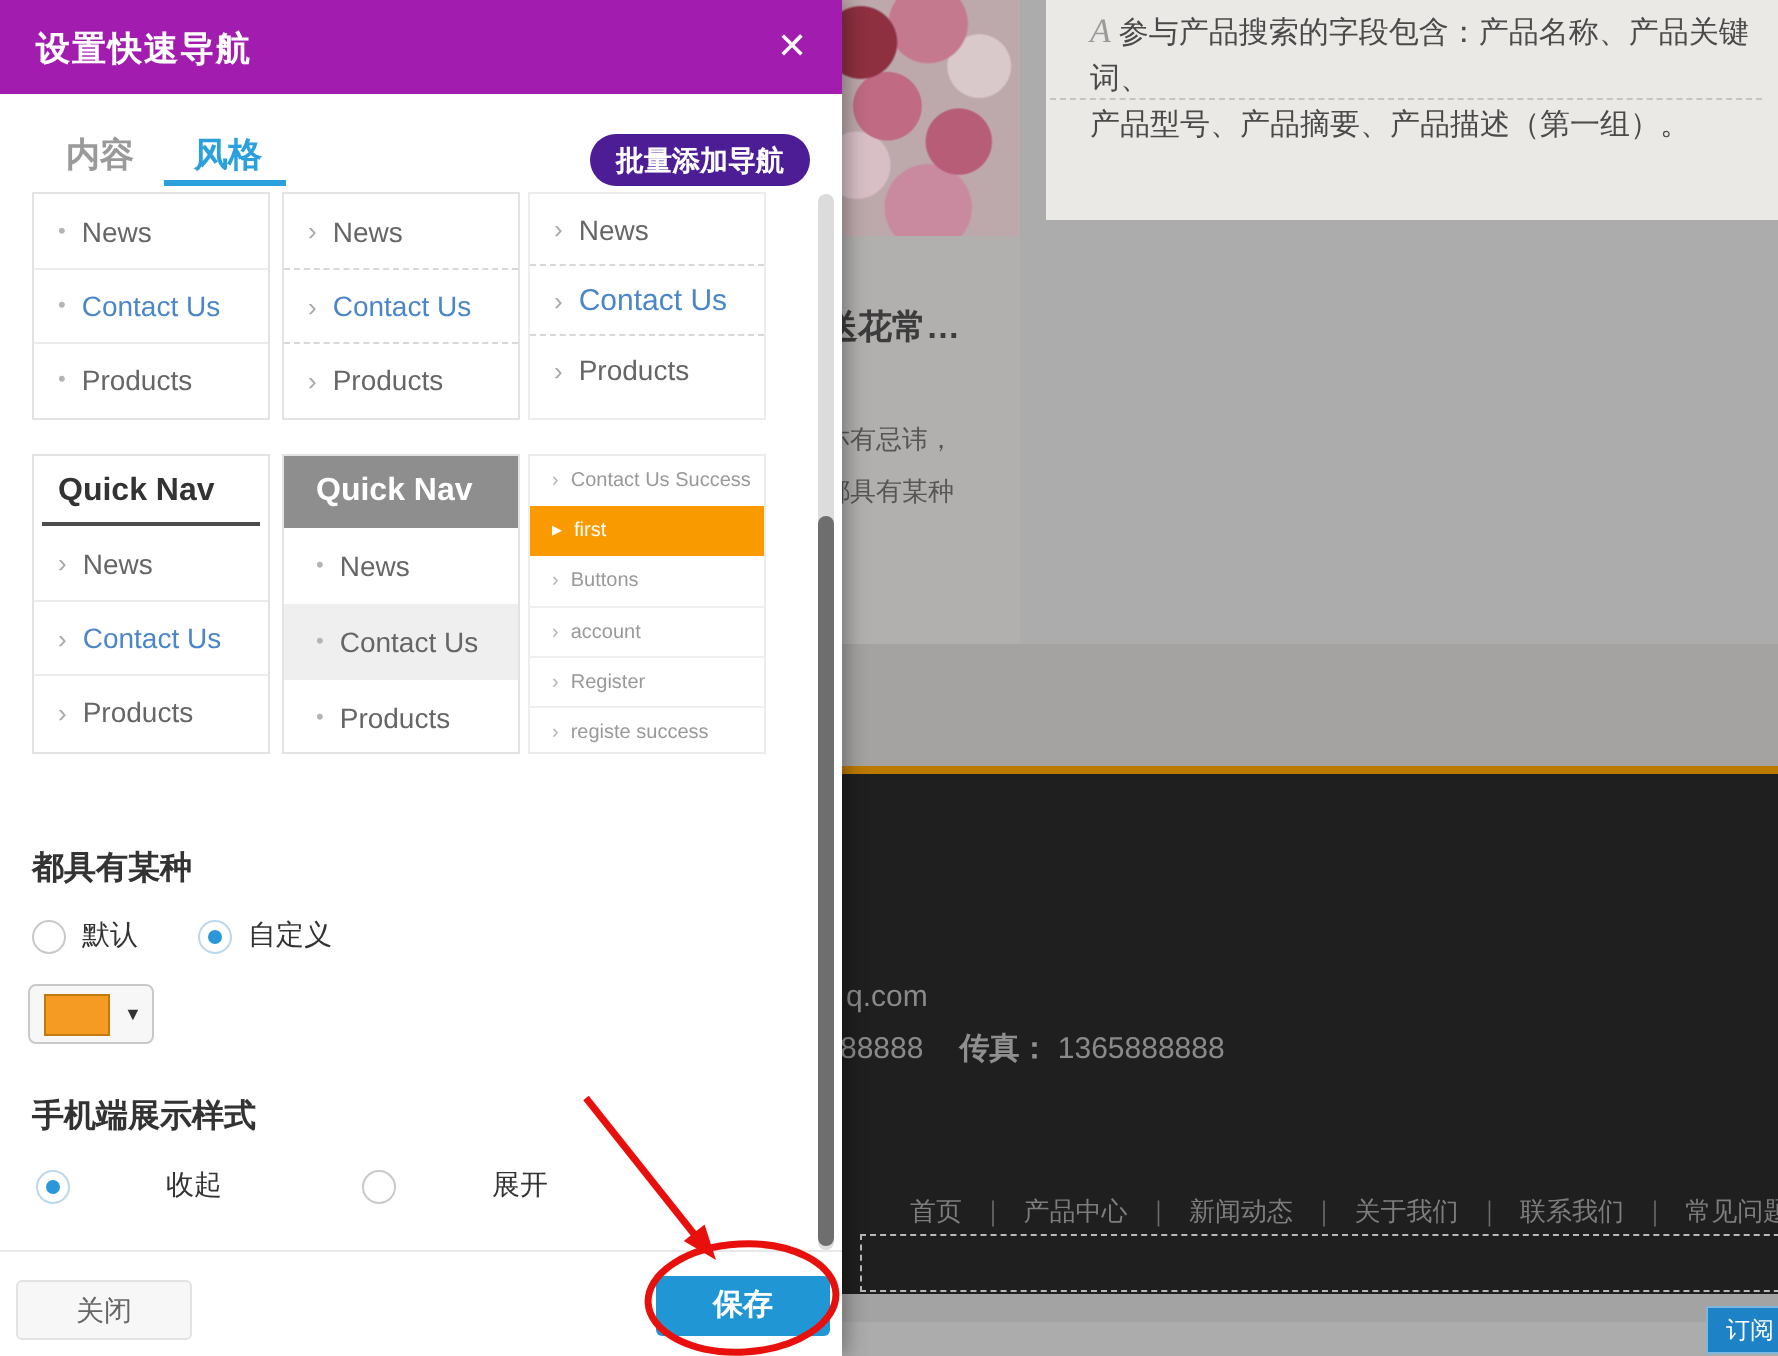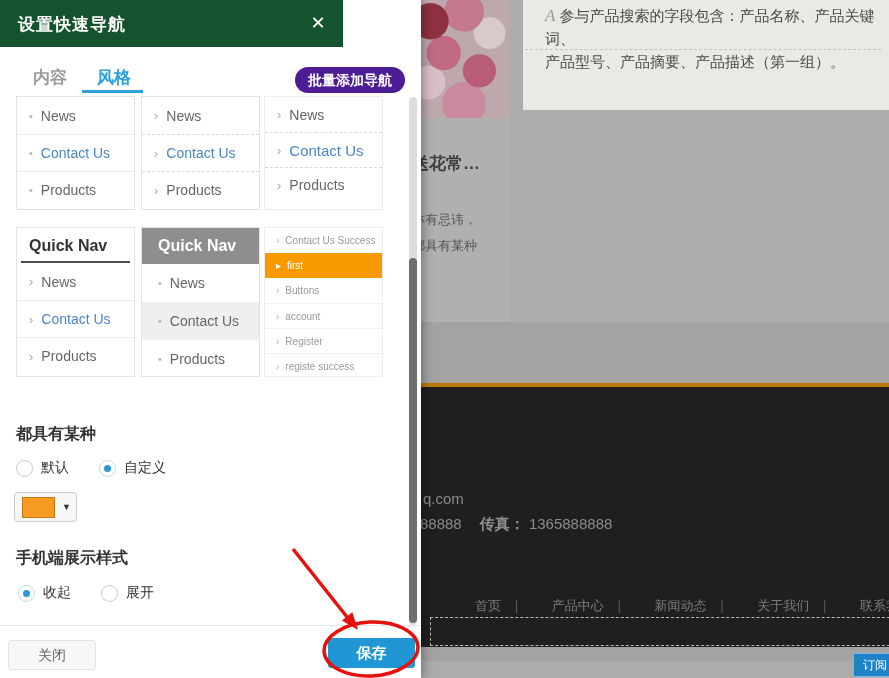--- a/index.html
+++ b/index.html
@@ -30,30 +30,30 @@
   .bg-card-line { position:absolute; left:4px; width:100px; font-size:13px; color:#565656; white-space:nowrap; }
   .bg-card-line.l1 { top:211px; }
   .bg-card-line.l2 { top:237px; }
   .bg-strip { position:absolute; left:408px; top:322px; width:481px; height:61px; background:#a5a3a1; }
 
   .site-footer { position:absolute; left:408px; top:383px; width:481px; height:264px; background:#1f1f1f; border-top:4px solid #bd7a00; }
   .contact-l1 { position:absolute; left:15px; top:103px; font-size:15px; color:#8a8a8a; }
   .contact-l2 { position:absolute; left:12px; top:128px; font-size:15px; color:#8a8a8a; }
   .contact-l2 b { color:#8f8f8f; margin-left:18px; }
   .footer-nav { position:absolute; left:47px; top:210px; font-size:13px; color:#7d7d7d; white-space:nowrap; }
-  .footer-nav a { color:#7d7d7d; text-decoration:none;margin-left:20px; }
+  .footer-nav a { color:#7d7d7d; text-decoration:none; }
   .footer-nav .sep { margin:0 9px; color:#6c6c6c; }
   .dashed-box { position:absolute; left:22px; top:230px; width:480px; height:29px; border:1px dashed #b9b9b9; }
 
   .bottom-bar { position:absolute; left:408px; top:647px; width:481px; height:14px; background:#a3a3a3; }
   .subscribe-btn { position:absolute; left:445px; top:6px; width:44px; height:24px; background:#1d83c6; border:1px solid #7fb6dd; color:#fff; font-size:12px; text-align:center; line-height:22px; }
 
   
   .modal { position:absolute; left:0; top:0; width:421px; height:678px; background:#ffffff; box-shadow:2px 0 10px rgba(0,0,0,.35); }
-  .modal-header { position:absolute; left:0; top:0; width:343px; height:47px; background:#14532d; }
+  .modal-header { position:absolute; left:0; top:0; width:421px; height:47px; background:#a21caf; }
   .modal-title { position:absolute; left:18px; top:13px; font-size:17px; font-weight:bold; color:#ffffff; letter-spacing:1px; }
   .modal-close { position:absolute; right:13px; top:11px; width:24px; height:24px; color:#ffffff; font-size:18px; line-height:24px; text-align:center; cursor:pointer; }
 
   .tab { position:absolute; top:66px; font-size:17px; font-weight:bold; cursor:pointer; }
   .tab-content { left:33px; color:#9a9a9a; }
   .tab-style { left:97px; color:#2aa0dc; }
   .tab-underline { position:absolute; left:82px; top:90px; width:61px; height:3px; background:#2aa0dc; }
   .batch-btn { position:absolute; left:295px; top:67px; width:110px; height:26px; background:#4c1d95; border-radius:13px; color:#fff; font-size:14px; font-weight:bold; text-align:center; line-height:26px; cursor:pointer; }
 
   .pcard { position:absolute; width:119px; background:#fff; border:1px solid #e3e3e3; cursor:pointer; }
@@ -79,21 +79,21 @@
   .c6 .pitem { height:25px; font-size:10px; color:#999; padding-left:11px; }
   .c6 .pitem .chev { font-size:10px; margin-right:6px; color:#b5b5b5; }
   .c6 > .pitem + .pitem { border-top:1px solid #efefef; }
   .c6 .pitem.sel { background:#f99b00; color:#fff; border-top:none; }
   .c6 .pitem.sel .chev { color:#fff; }
   .c6 .pitem.sel + .pitem { border-top:none; }
 
   .section-title { position:absolute; left:16px; font-size:16px; font-weight:bold; color:#333; }
   .st1 { top:424px; } .st2 { top:548px; }
   .radio-row { position:absolute; left:16px; display:flex; align-items:center; }
-  .rr1 { top:459px; } .rr2 { top:584px; left:18px; }
+  .rr1 { top:459px; } .rr2 { top:584px; left:18px;gap:40px; }
   .radio { width:17px; height:17px; border-radius:50%; border:1px solid #c9c9c9; background:#fff; margin-right:8px; position:relative; cursor:pointer; flex:none; }
   .radio.on { border-color:#bcd9ec; }
   .radio.on::after { content:""; position:absolute; left:4px; top:4px; width:7px; height:7px; border-radius:50%; background:#2a97d8; }
   .radio-label { font-size:14px; color:#333; margin-right:30px; }
 
   .color-box { position:absolute; left:14px; top:492px; width:63px; height:30px; background:#f7f7f7; border:1px solid #c9c9c9; border-radius:4px; cursor:pointer; display:flex; align-items:center; }
   .color-swatch { width:33px; height:21px; margin-left:7px; background:#f59a23; border:1px solid #c07a10; }
   .color-caret { font-size:9px; color:#333; margin-left:7px; }
 
   .scroll-track { position:absolute; left:409px; top:97px; width:8px; height:528px; background:#dcdcdc; border-radius:4px; }

